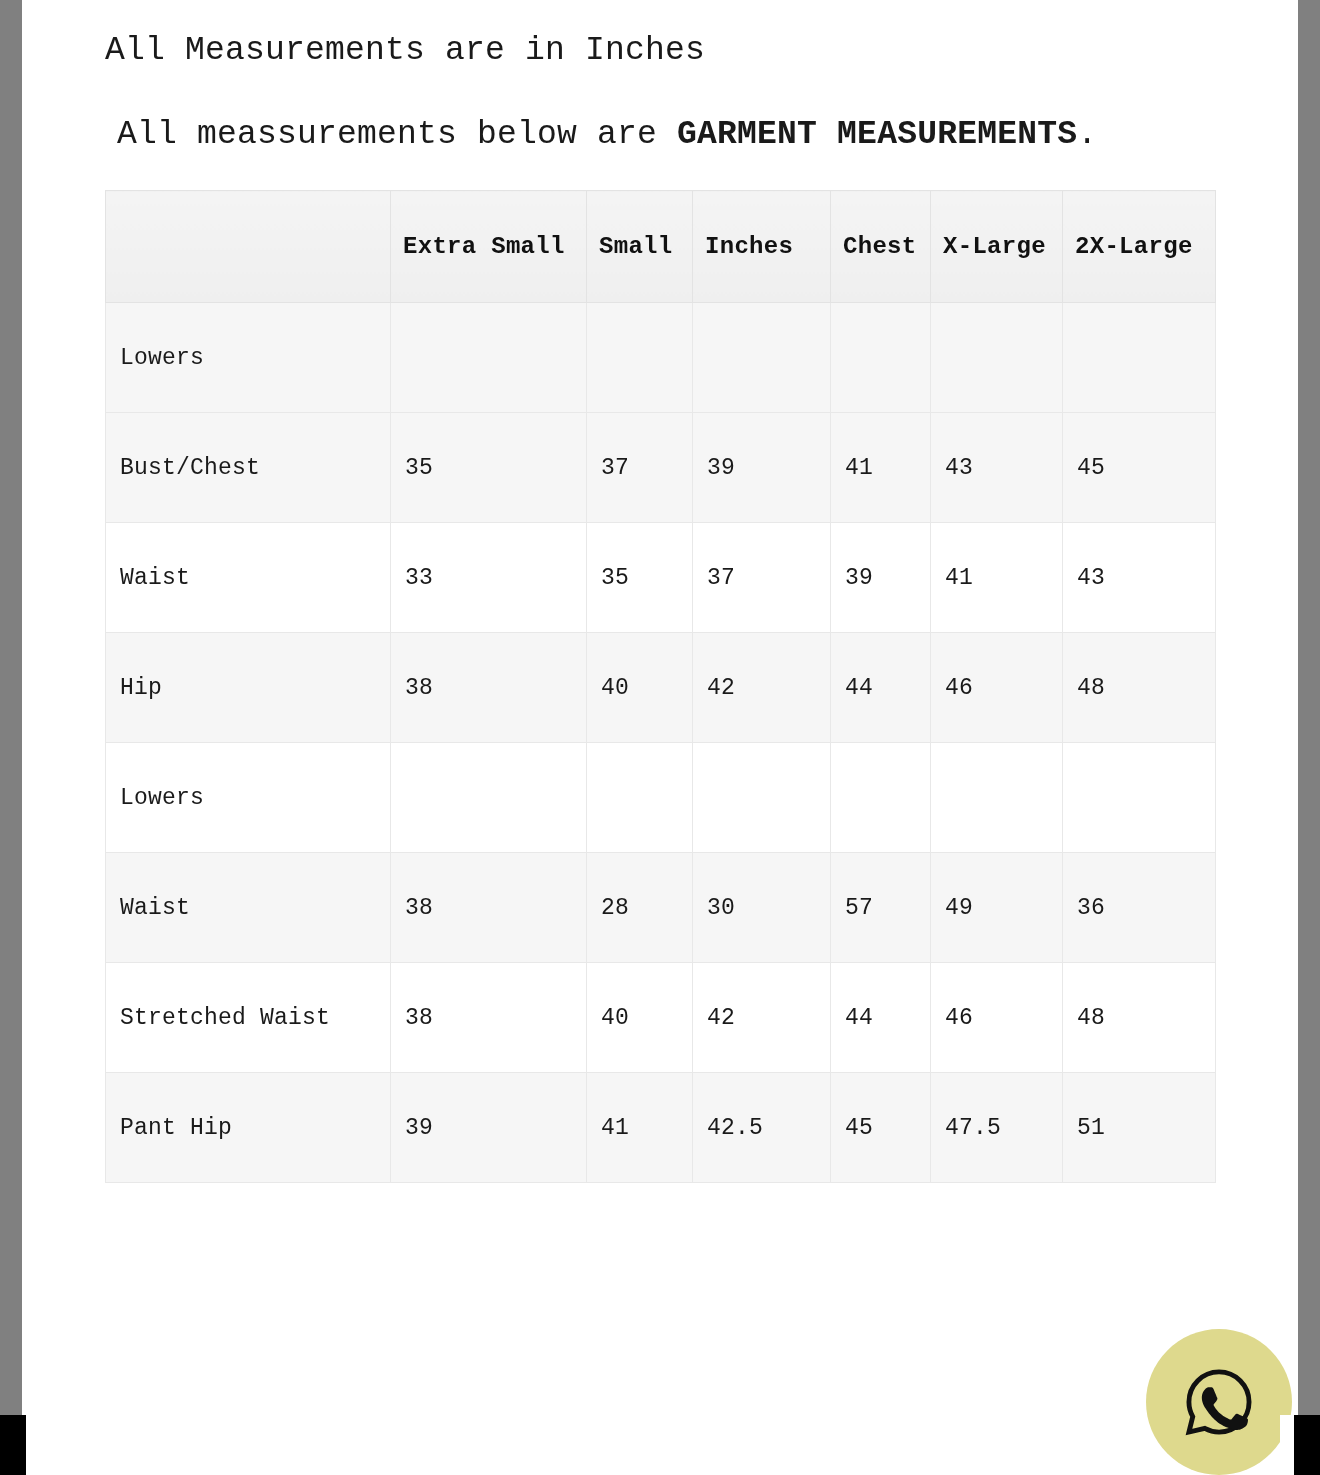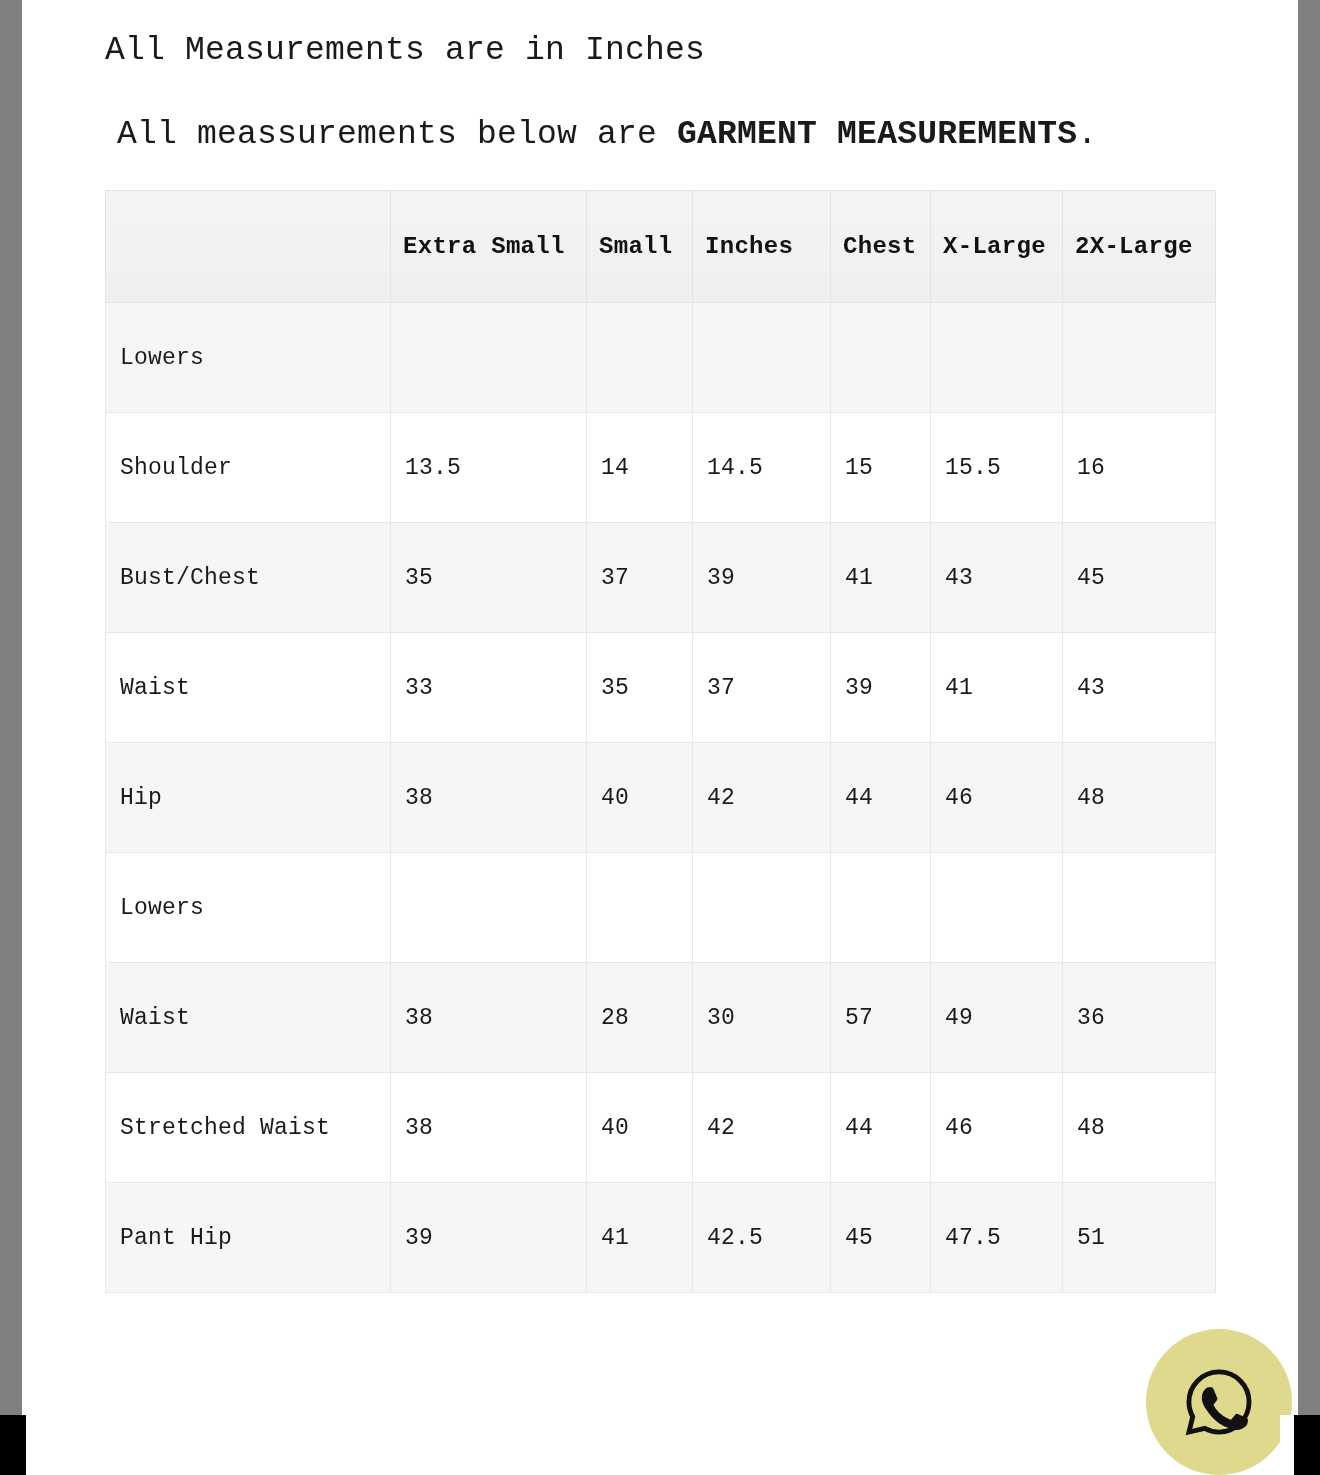--- a/index.html
+++ b/index.html
@@ -187,29 +187,20 @@
       <tbody>
         <tr class="alt">
           <td class="row-label">Lowers</td>
           <td></td>
           <td></td>
           <td></td>
           <td></td>
           <td></td>
           <td></td>
         </tr>
-        <tr>
-          <td class="row-label">Shoulder</td>
-          <td>13.5</td>
-          <td>14</td>
-          <td>14.5</td>
-          <td>15</td>
-          <td>15.5</td>
-          <td>16</td>
-        </tr>
         <tr class="alt">
           <td class="row-label">Bust/Chest</td>
           <td>35</td>
           <td>37</td>
           <td>39</td>
           <td>41</td>
           <td>43</td>
           <td>45</td>
         </tr>
         <tr>

